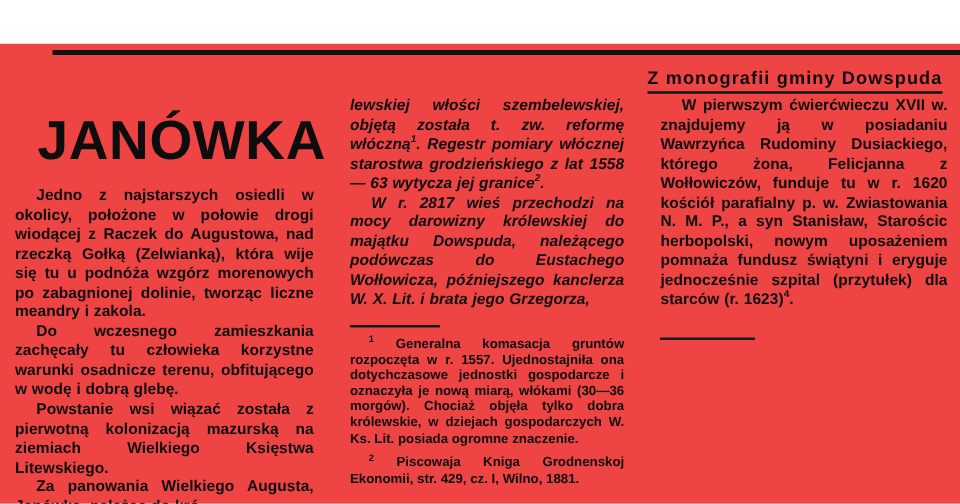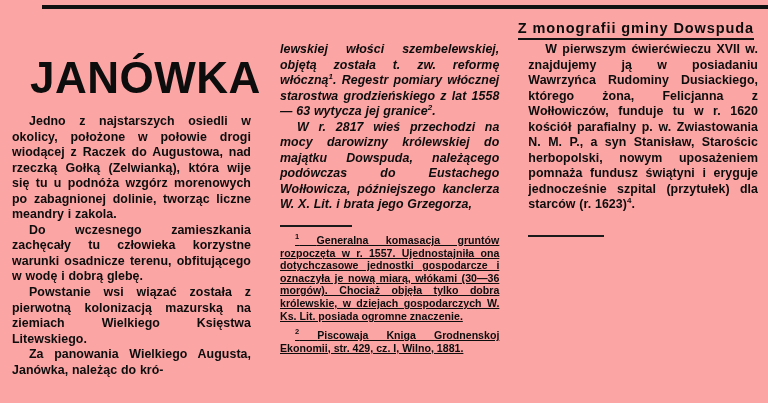--- a/index.html
+++ b/index.html
@@ -14,21 +14,22 @@
     overflow: hidden;
     font-family: "Liberation Sans", "DejaVu Sans", sans-serif;
     color: #0d0d0d;
     -webkit-font-smoothing: none;
   }
 
   
   #page {
     position: absolute;
     inset: 0;
-    background: #fca5a5;
+    background: #ef4444;
+    margin-top: 35px;
   }
 
   
   .top-rule {
     position: absolute;
     left: 42px;
     top: 5px;
     width: 726px;
     height: 4px;
     background: #111111;
@@ -111,21 +112,20 @@
     margin: 9px 0 7px 0;
   }
   .col-3 .fn-rule { width: 76px; }
 
   .footnotes {
     font-size: 10.6px;
     font-weight: 700;
     line-height: 12.6px;
     text-align: justify;
     letter-spacing: 0.01px;
-    text-decoration: underline;
   }
   .footnotes p {
     margin: 0 0 7px 0;
     text-indent: 15px;
   }
   .footnotes p:last-child { margin-bottom: 0; }
   .footnotes sup {
     font-size: 7.5px;
   }
 

